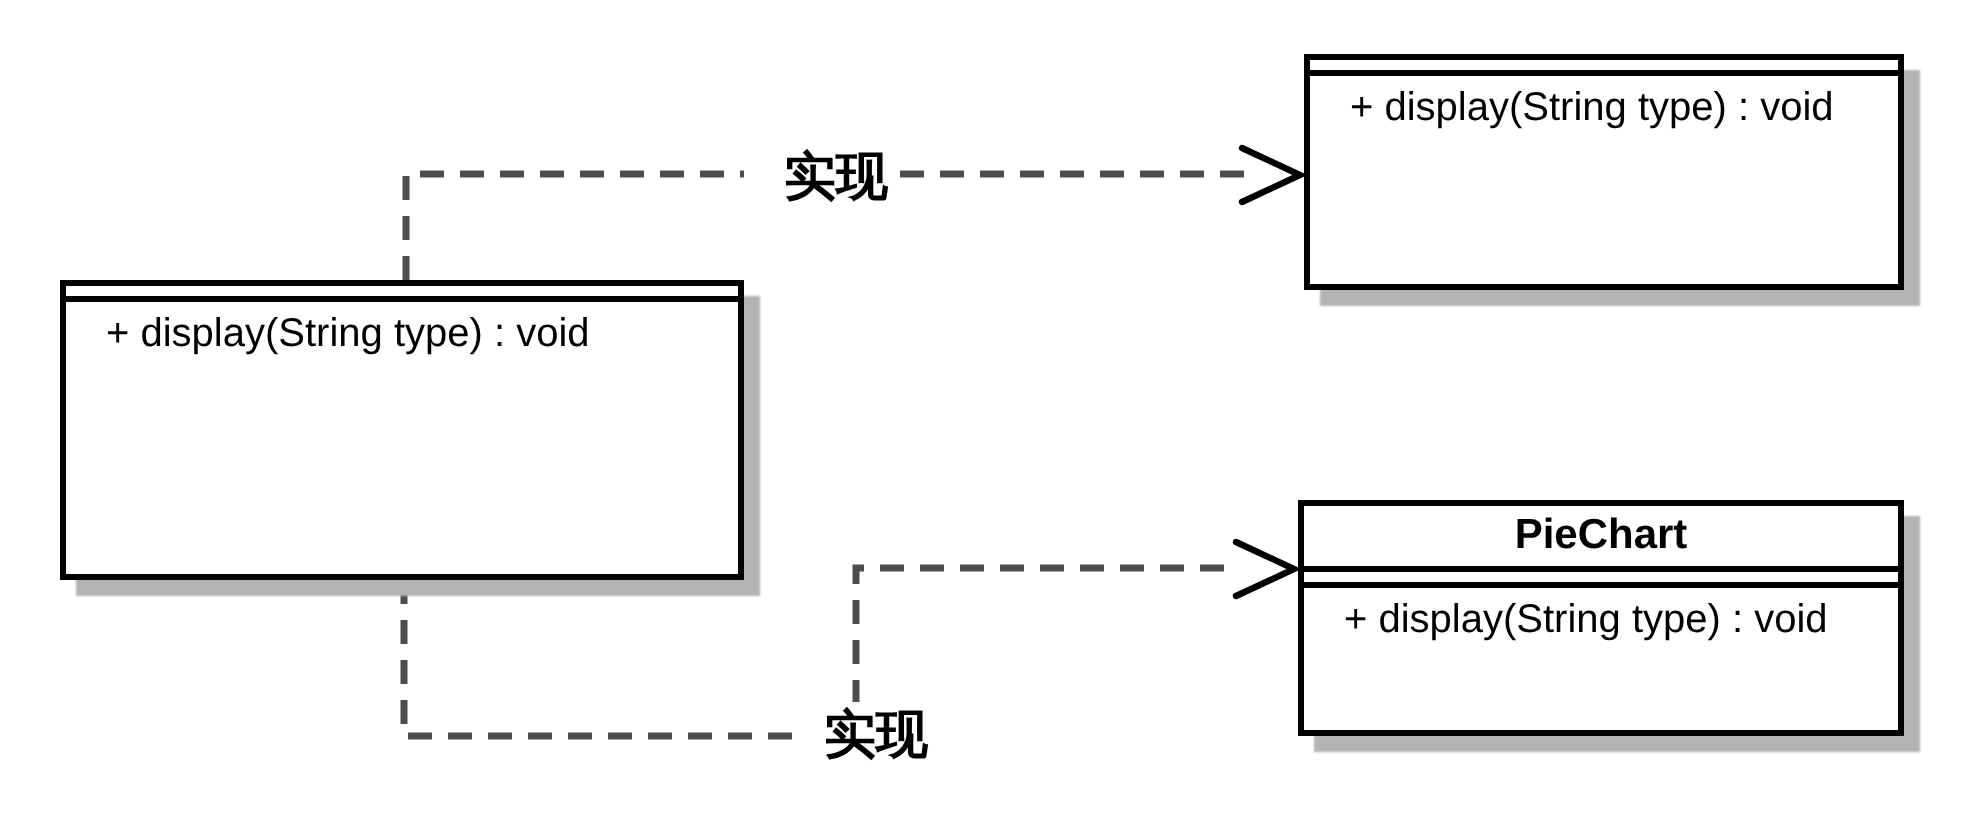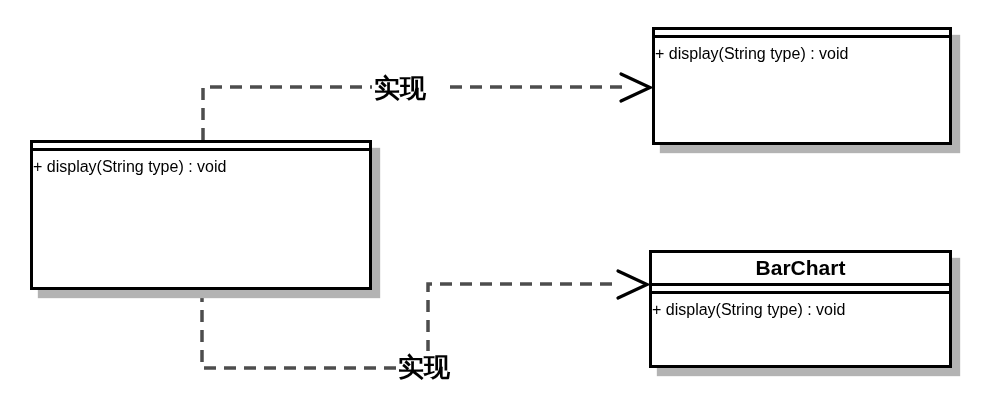--- a/index.html
+++ b/index.html
@@ -45,33 +45,33 @@
     border-bottom: 3px solid #000000;
     flex: 0 0 auto;
   }
   .uml-attrs {
     height: 5px;
     border-bottom: 3px solid #000000;
     flex: 0 0 auto;
   }
   .uml-methods {
     flex: 1 1 auto;
-    padding: 3px 0;
-    font-size: 16px;
+    padding: 3px 20px;
+    font-size: 20px;
     line-height: 26px;
     text-align: left;
     white-space: nowrap;
   }
   .relation-label {
     position: absolute;
     background: #ffffff;
     font-size: 26px;
     font-weight: bold;
     line-height: 32px;
-    text-align: left;
+    text-align: right;
     padding: 0 2px;
   }
   .relation-label.top    { left: 372px; top: 72px;  width: 70px; }
   .relation-label.bottom { left: 396px; top: 351px; width: 66px; }
 </style>
 </head>
 <body>
 
 <div class="canvas">
 
@@ -92,21 +92,21 @@
   </div>
 
   <div class="uml-class piechart">
     <div class="uml-attrs"></div>
     <div class="uml-methods">
       <div>+ display(String type) : void</div>
     </div>
   </div>
 
   <div class="uml-class barchart">
-    <div class="uml-title">BarChart</div>
+    <div class="uml-title">PieChart</div>
     <div class="uml-attrs"></div>
     <div class="uml-methods">
       <div>+ display(String type) : void</div>
     </div>
   </div>
 
   <div class="relation-label top">实现</div>
   <div class="relation-label bottom">实现</div>
 
 </div>

